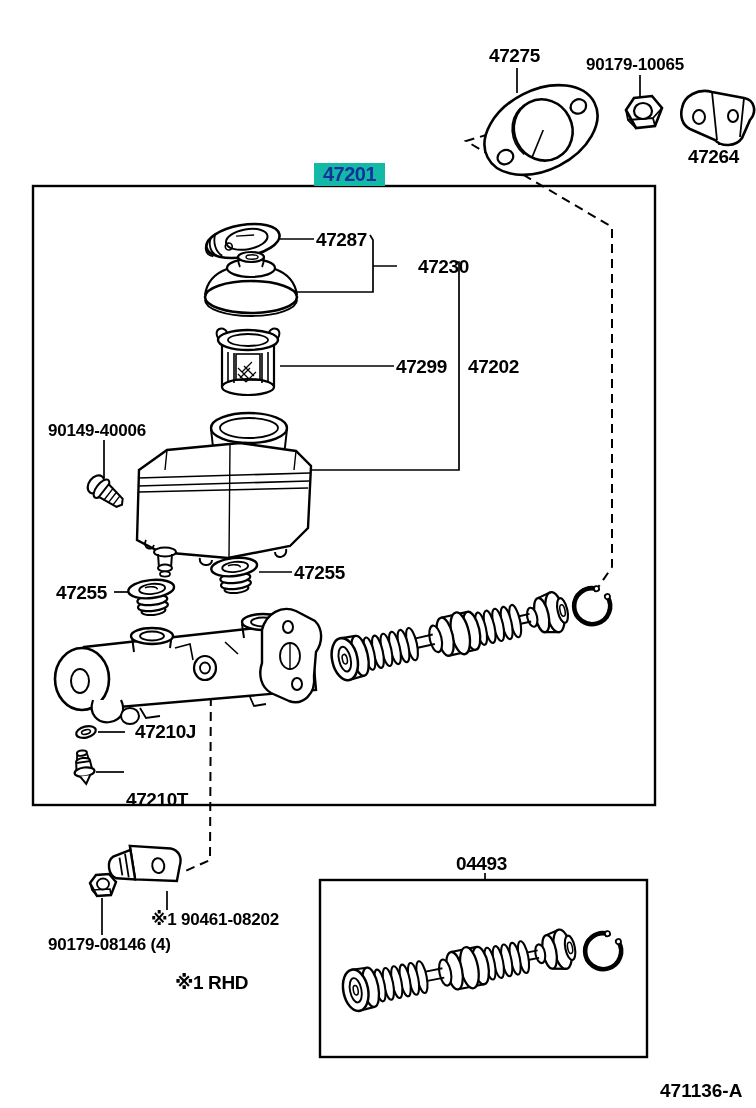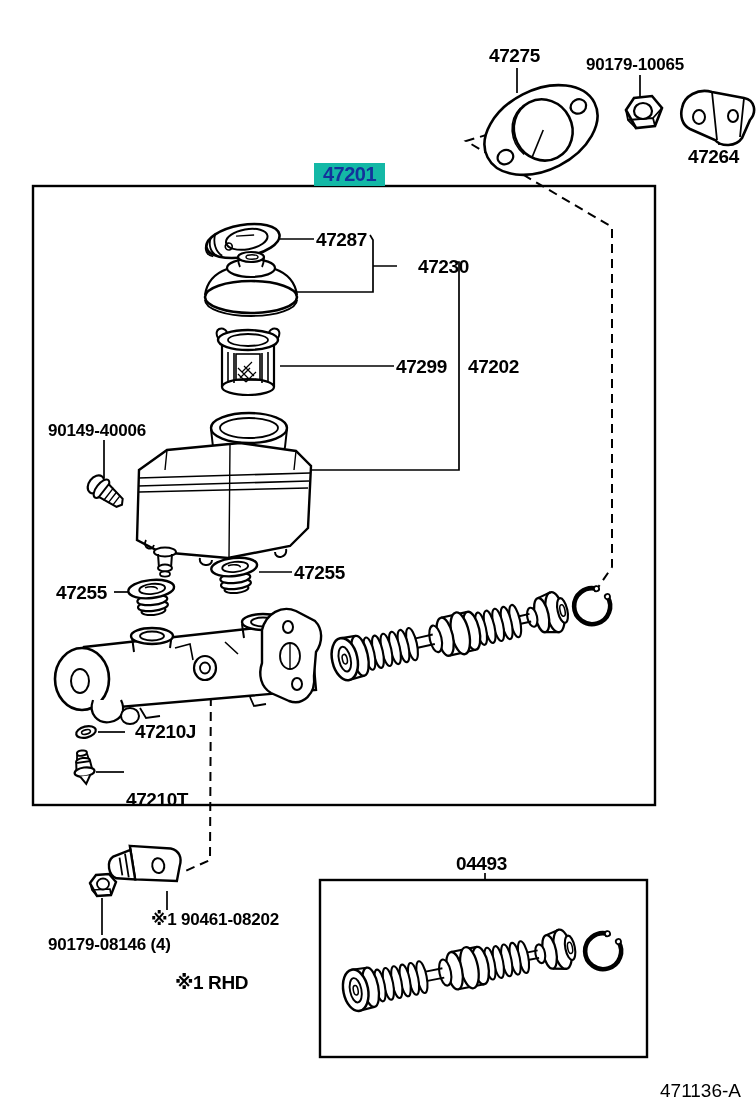--- a/index.html
+++ b/index.html
@@ -4,21 +4,21 @@
 <style>
   html,body{margin:0;padding:0;background:#fff;}
   #stage{position:relative;width:756px;height:1108px;background:#fff;overflow:hidden;
          font-family:"Liberation Sans","DejaVu Sans",sans-serif;}
   svg{position:absolute;left:0;top:0;}
   .pl{position:absolute;font-weight:700;font-size:19px;line-height:1.0;color:#000;
       letter-spacing:-0.4px;white-space:nowrap;}
   .pl.long{font-size:17px;letter-spacing:-0.2px;}
   .hl{position:absolute;left:314px;top:163px;width:71px;height:23px;text-align:center;
       line-height:23px;font-weight:700;font-size:20px;letter-spacing:-0.5px;}
-  .ref{position:absolute;left:660px;top:1080px;font-weight:400;font-size:19px;letter-spacing:0;}
+  .ref{position:absolute;left:660px;top:1080px;font-weight:700;font-size:19px;letter-spacing:0;}
   .ln{stroke:#000;fill:none;}
 </style>
 </head>
 <body>
 
 <div id="stage">
 
 <svg width="756" height="1108" viewBox="0 0 756 1108">
   <defs>
 

